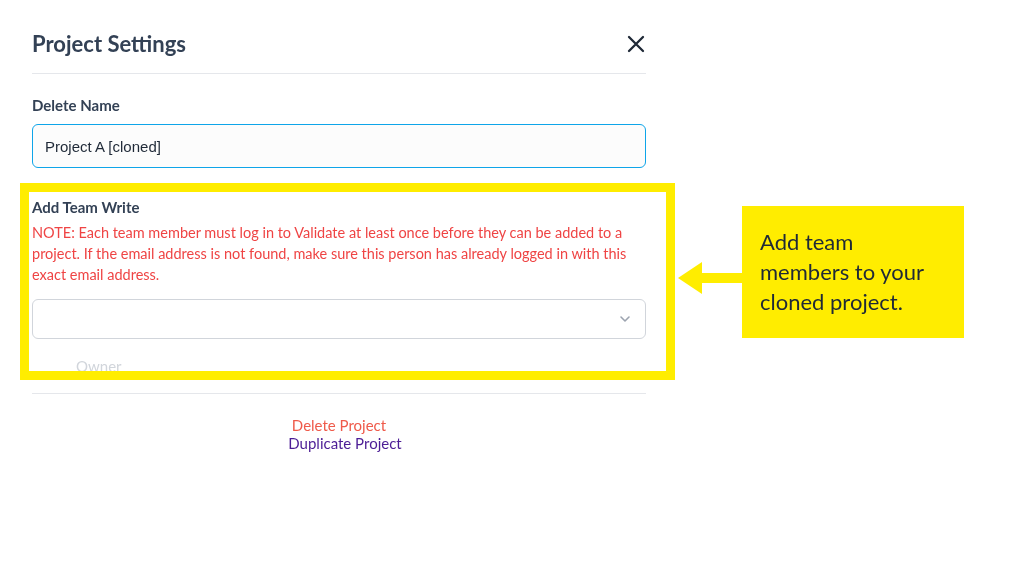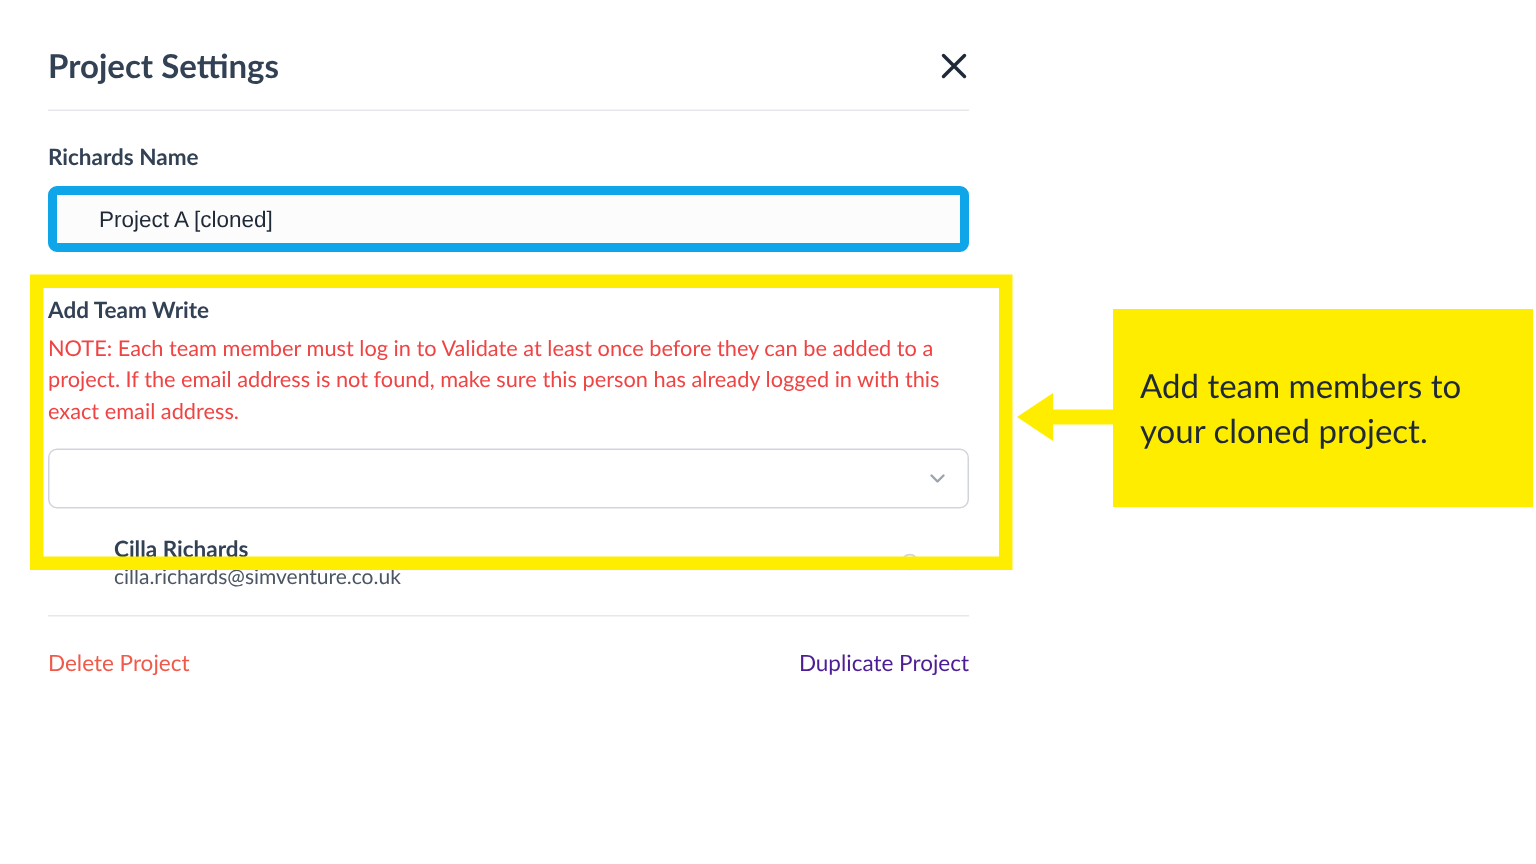--- a/index.html
+++ b/index.html
@@ -36,23 +36,23 @@
     }
     .label {
       font-size: 15px;
       font-weight: 700;
       color: #334155;
       margin-bottom: 10px;
     }
     .text-input {
       width: 100%;
       height: 44px;
-      border: 6px solid #0ea5e9;
+      border: 1px solid #0ea5e9;
       border-radius: 6px;
-      padding: 0 28px;
+      padding: 0 12px;
       font-size: 15px;
       color: #1f2937;
       background: #fcfcfc;
     }
     .highlight-box {
       position: absolute;
       left: 20px;
       top: 183px;
       width: 655px;
       height: 197px;
@@ -115,37 +115,38 @@
       color: #4b5563;
     }
     .role-tag {
       font-size: 15px;
       color: #d1d5db;
     }
     .footer-row {
       display: flex;
       justify-content: space-between;
       align-items: center;
+      flex-direction: column;
     }
     .delete-link {
       font-size: 15px;
       color: #ef5a4a;
       cursor: pointer;
     }
     .duplicate-link {
       font-size: 15px;
       color: #4c1d95;
       cursor: pointer;
       margin-left: 12px;
     }
     .callout {
       position: absolute;
       left: 742px;
       top: 206px;
-      width: 280px;
+      width: 222px;
       height: 132px;
       background: #ffed00;
       padding: 20px 18px;
       display: flex;
       align-items: center;
     }
     .callout-text {
       font-size: 22px;
       color: #1f2937;
       line-height: 1.35;
@@ -166,40 +167,36 @@
   <div class="header-row">
     <div class="title">Project Settings</div>
     <div class="close-icon">
       <svg width="20" height="20" viewBox="0 0 20 20">
           <path d="M3 3 L17 17 M17 3 L3 17" stroke="#1f2937" stroke-width="2.3" stroke-linecap="round" fill="none"></path>
         </svg>
     </div>
   </div>
   <div class="divider"></div>
 
-  <div class="label">Richards Name</div>
+  <div class="label">Delete Name</div>
   <input class="text-input" type="text" value="Project A [cloned]" style="">
 
   <div class="section-add">
     <div class="label">Add Team Write</div>
     <div class="note">NOTE: Each team member must log in to Validate at least once before they can be added to a project. If the email address is not found, make sure this person has already logged in with this exact email address.</div>
     <div class="select-box">
       <span class="chevron">
         <svg width="12" height="12" viewBox="0 0 12 12">
             <path d="M2 4 L6 8 L10 4" stroke="#9ca3af" stroke-width="1.6" fill="none" stroke-linecap="round" stroke-linejoin="round"></path>
           </svg>
       </span>
     </div>
   </div>
 
   <div class="member-row">
-    <div class="member-info">
-      <div class="member-name">Cilla Richards</div>
-      <div class="member-email">cilla.richards@simventure.co.uk</div>
-    </div>
     <div class="role-tag">Owner</div>
   </div>
 
   <div class="footer-row">
     <div class="delete-link">Delete Project</div>
     <div class="duplicate-link">Duplicate Project</div>
   </div>
 </div>
 
 <div class="highlight-box"></div>

